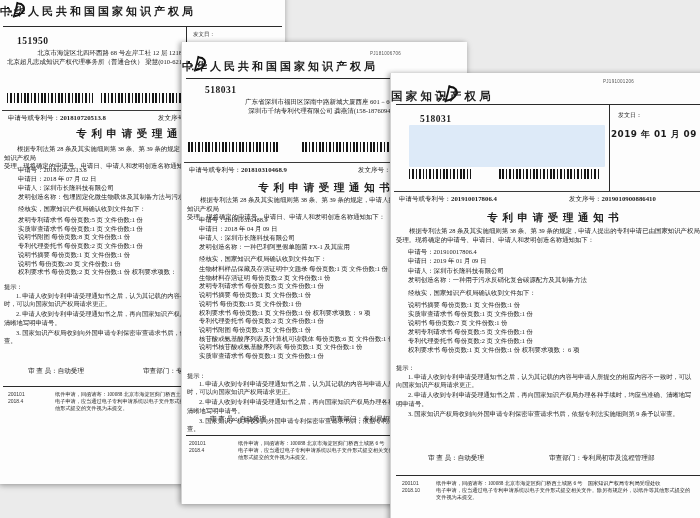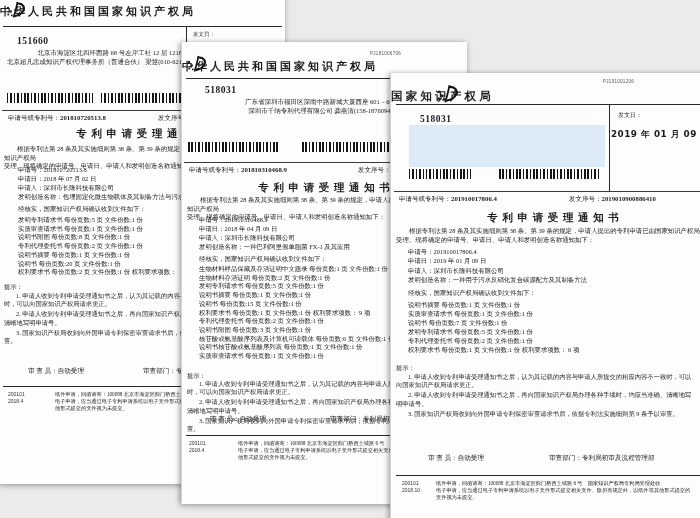--- a/index.html
+++ b/index.html
@@ -63,21 +63,21 @@
           <rect x="5" y="13.6" width="1.6" height="1.6"></rect>
         </g>
         <path d="M11.5 1 C10.5 6 9 12 7.5 16.5" stroke="#111" stroke-width="1.6" fill="none"></path>
         <path d="M10.8 2.6 C17 2 19 6 17.4 9.6 C15.8 13 12 14.6 8.4 15.2" stroke="#111" stroke-width="2" fill="none"></path>
       </svg>
   </div>
   <div class="abs office" style="top:12px;left:0;">中华人民共和国国家知识产权局</div>
   <div class="abs hrule" style="top:34px;left:3px;right:3px;"></div>
   <div class="abs dline" style="left:186px;top:34px;height:28px;"></div>
   <div class="abs dlabel" style="left:193px;top:39px;">发文日：</div>
-  <div class="abs postcode" style="left:17px;top:44px;">151660</div>
+  <div class="abs postcode" style="left:17px;top:44px;">151950</div>
   <div class="abs addr" style="left:2px;top:57px;width:180px;">
     <div>北京市海淀区北四环西路 68 号左岸工社 12 层 1218</div>
     <div>北京超凡志成知识产权代理事务所（普通合伙） 梁慧(010-621</div>
   </div>
   <div class="abs bcrow" style="left:7px;top:101px;">
     <span class="barcode" style="width:86px;"></span>
     <span style="width:8px;"></span>
     <span class="barcode" style="width:87px;"></span>
   </div>
   <div class="abs thinrule" style="top:118px;left:2px;right:2px;"></div>

